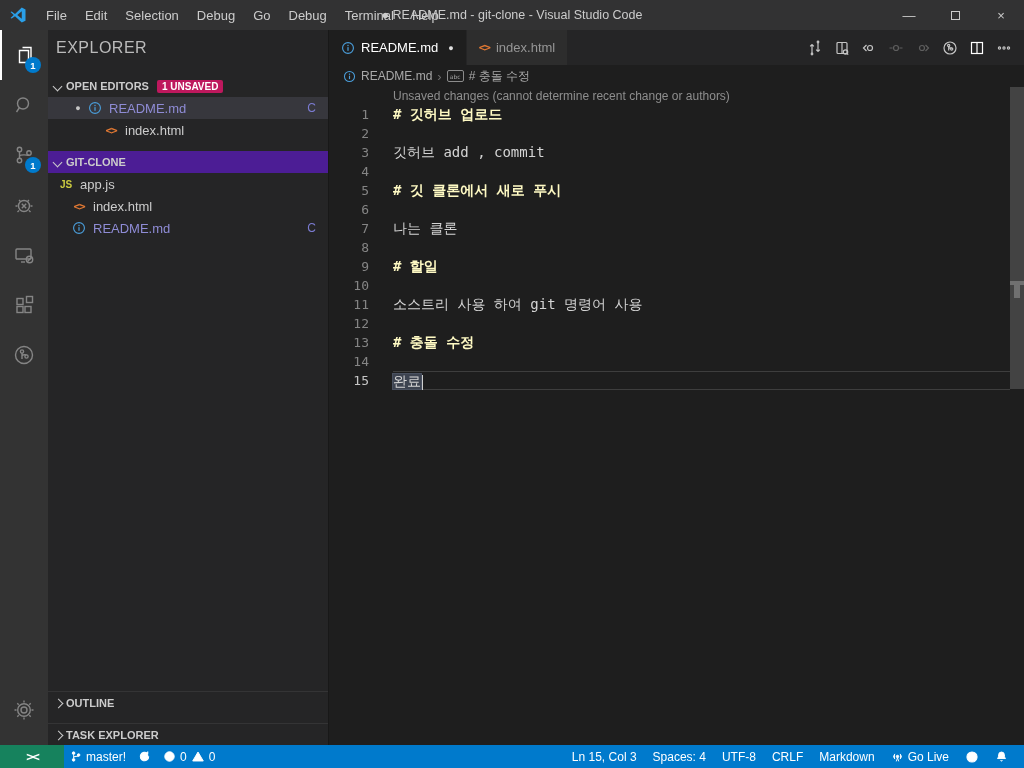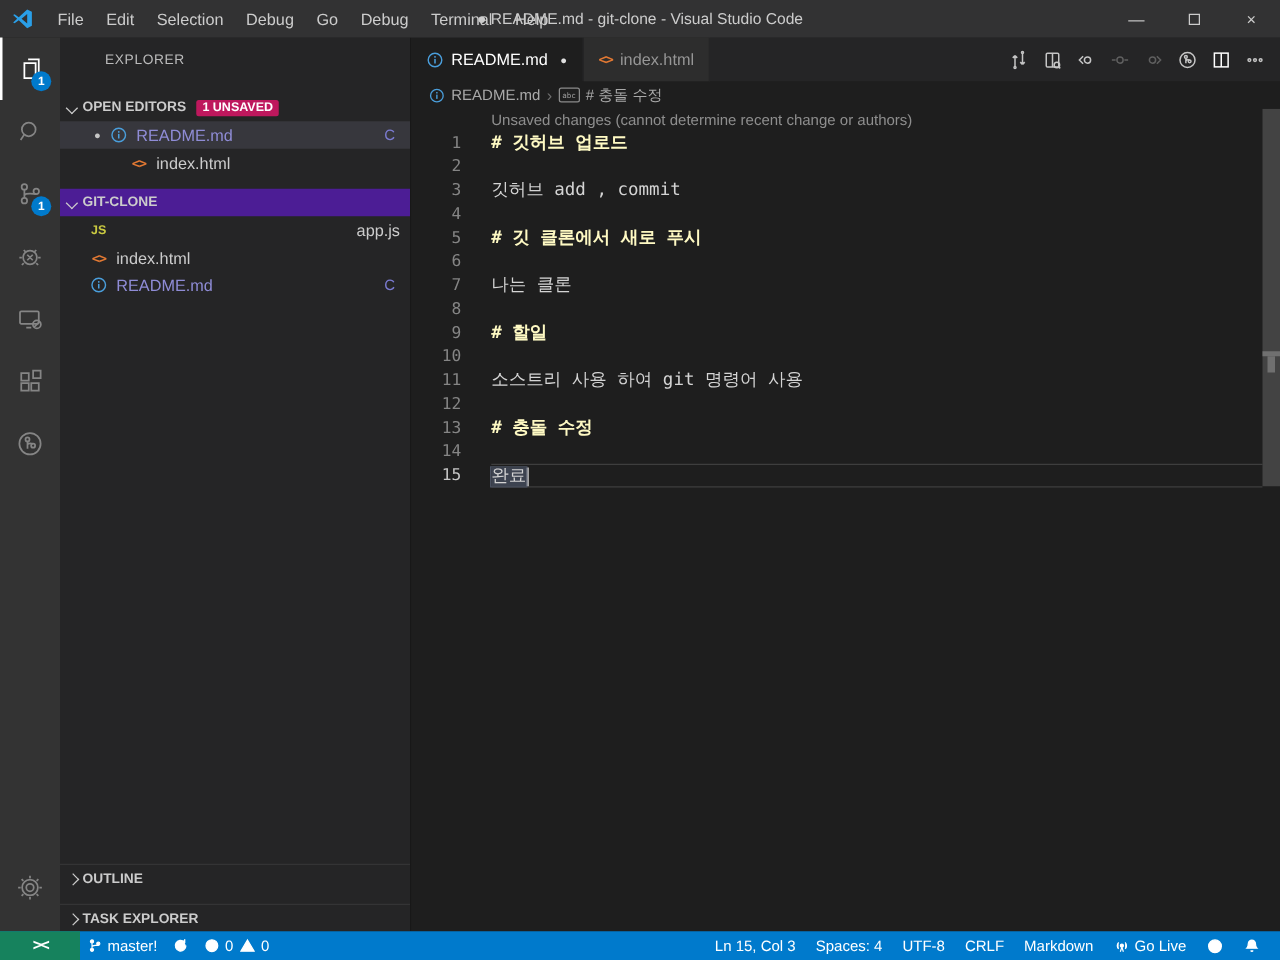--- a/index.html
+++ b/index.html
@@ -30,22 +30,22 @@
   .act-item svg { stroke:currentColor; fill:none; stroke-width:1.4; }
   .act-badge { position:absolute; right:7px; bottom:7px; min-width:16px; height:16px;
     background:#007acc; color:#fff; border-radius:50%; font-size:9.5px; display:flex;
     align-items:center; justify-content:center; font-weight:bold; }
   .act-spacer { flex:1; }
   .act-settings { margin-bottom:10px; }
 
   
   .sidebar { width:281px; background:#252526; color:#cccccc; display:flex; flex-direction:column;
     flex:0 0 281px; font-size:13px; border-right:1px solid rgba(0,0,0,.35); }
-  .sidebar-title { height:35px; display:flex; align-items:center; padding-left:36px;
-    font-size:11px; letter-spacing:.5px; color:#bbbbbb; flex:0 0 35px; }
+  .sidebar-title { height:35px; display:flex; align-items:center; padding-left:8px;
+    font-size:16px; letter-spacing:.5px; color:#bbbbbb; flex:0 0 35px; }
   .section-header { height:22px; display:flex; align-items:center; font-size:11px; font-weight:bold;
     color:#cccccc; padding-left:4px;margin-top:10px; }
   .section-header .chev { margin:0 4px 0 2px; }
   .badge-unsaved { background:#be185d; color:#ffffff; font-size:10px; font-weight:bold;
     padding:1px 5px; border-radius:2px; margin-left:8px; }
   .chev { width:8px; height:8px; display:inline-block; position:relative; }
   .chev-down::before { content:""; position:absolute; left:0; top:1px; width:6px; height:6px;
     border-right:1px solid #cccccc; border-bottom:1px solid #cccccc; transform:rotate(45deg); }
   .chev-right::before { content:""; position:absolute; left:1px; top:1px; width:6px; height:6px;
     border-right:1px solid #cccccc; border-bottom:1px solid #cccccc; transform:rotate(-45deg); }
@@ -233,21 +233,21 @@
             <span class="html-glyph">&lt;&gt;</span>
           </span>
         <span>index.html</span>
       </div>
 
       <div class="section-header folder-header">
         <span class="chev chev-down"></span>
         <span>GIT-CLONE</span>
       </div>
 
-      <div class="row" style="padding-left:22px;justify-content:space-between;">
+      <div class="row" style="padding-left:9px;">
         <span class="file-icon">
             <span class="js-glyph">JS</span>
           </span>
         <span>app.js</span>
       </div>
       <div class="row" style="padding-left:22px;">
         <span class="file-icon">
             <span class="html-glyph">&lt;&gt;</span>
           </span>
         <span>index.html</span>

